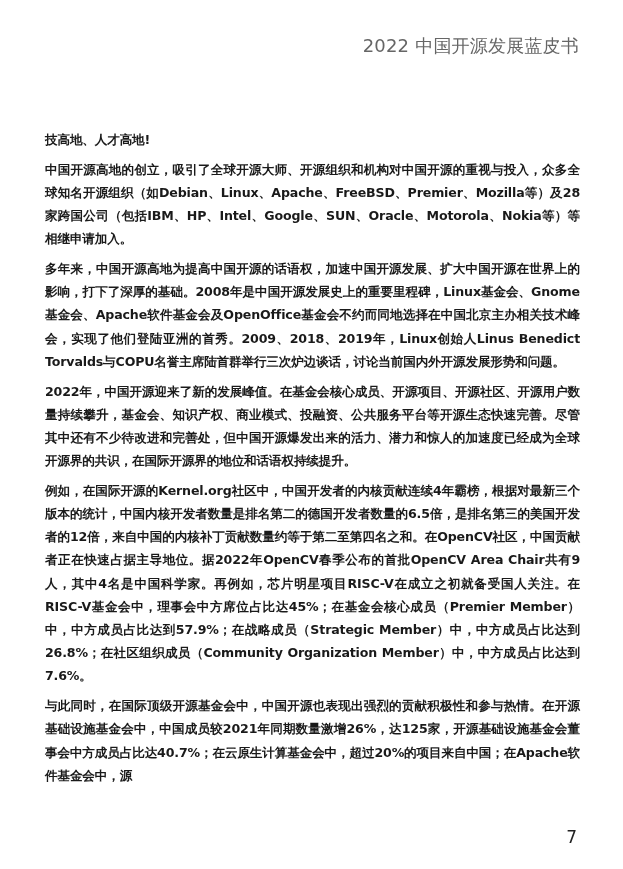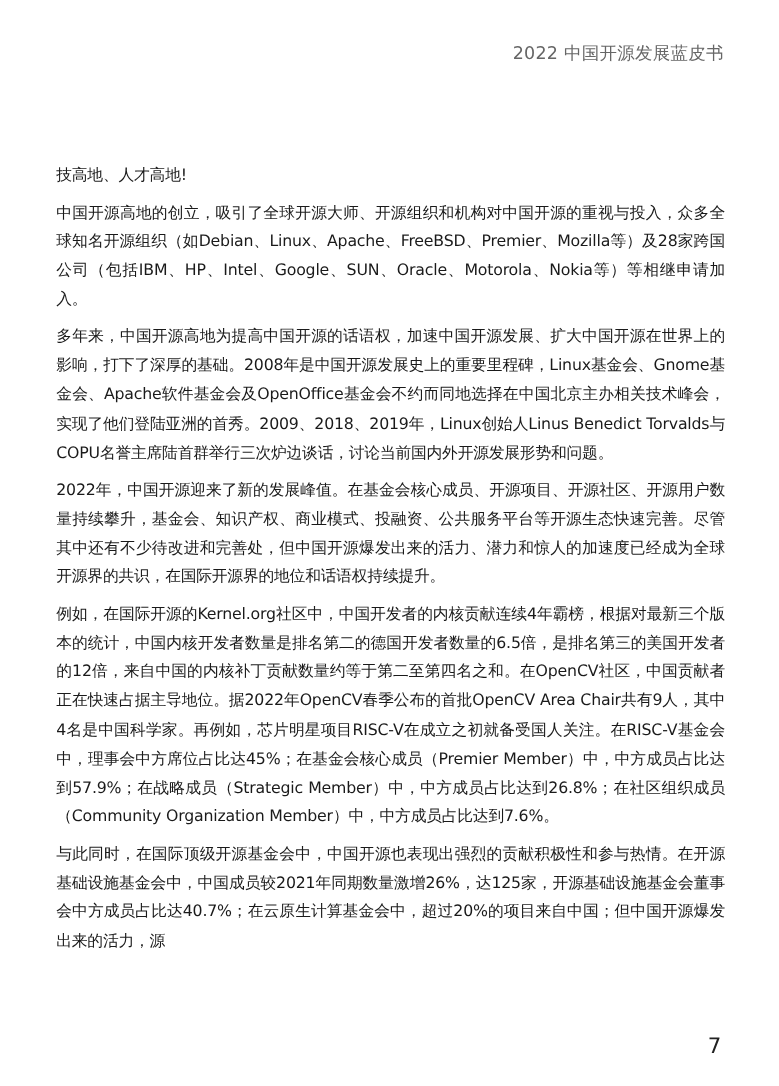--- a/index.html
+++ b/index.html
@@ -1,29 +1,29 @@
 <!DOCTYPE html>
 <html><head>
 <meta charset="utf-8">
 <style>
   html, body { margin: 0; padding: 0; background: #ffffff; }
   body { width: 623px; height: 869px; position: relative; overflow: hidden;
          font-family: "DejaVu Sans", "Liberation Sans", sans-serif; color: #1a1a1a; }
-  .header { position: absolute; top: 34px; right: 44px; font-size: 14px; color: #666666; letter-spacing: 0.2px; }
+  .header { position: absolute; top: 34px; right: 44px; font-size: 18px; color: #666666; letter-spacing: 0.2px; }
   .content { position: absolute; top: 128px; left: 45px; width: 535px; }
-  .para { font-size: 12.6px; line-height: 23.2px; margin: 0 0 6.5px 0; text-align: justify; text-align-last: left; letter-spacing: -0.15px; }
+  .para { font-size: 12.6px; line-height: 23.2px; margin: 0 0 6.5px 0; text-align: justify; text-align-last: left; letter-spacing: -0.15px; font-weight: bold; }
   .page-number { position: absolute; top: 827px; right: 46px; font-size: 17px; color: #222222; }
 </style>
 </head>
 <body>
 
 <div class="header">2022 中国开源发展蓝皮书</div>
 
 <div class="content">
   <p class="para">技高地、人才高地!</p>
   <p class="para">中国开源高地的创立，吸引了全球开源大师、开源组织和机构对中国开源的重视与投入，众多全球知名开源组织（如Debian、Linux、Apache、FreeBSD、Premier、Mozilla等）及28家跨国公司（包括IBM、HP、Intel、Google、SUN、Oracle、Motorola、Nokia等）等相继申请加入。</p>
   <p class="para">多年来，中国开源高地为提高中国开源的话语权，加速中国开源发展、扩大中国开源在世界上的影响，打下了深厚的基础。2008年是中国开源发展史上的重要里程碑，Linux基金会、Gnome基金会、Apache软件基金会及OpenOffice基金会不约而同地选择在中国北京主办相关技术峰会，实现了他们登陆亚洲的首秀。2009、2018、2019年，Linux创始人Linus Benedict Torvalds与COPU名誉主席陆首群举行三次炉边谈话，讨论当前国内外开源发展形势和问题。</p>
   <p class="para">2022年，中国开源迎来了新的发展峰值。在基金会核心成员、开源项目、开源社区、开源用户数量持续攀升，基金会、知识产权、商业模式、投融资、公共服务平台等开源生态快速完善。尽管其中还有不少待改进和完善处，但中国开源爆发出来的活力、潜力和惊人的加速度已经成为全球开源界的共识，在国际开源界的地位和话语权持续提升。</p>
   <p class="para">例如，在国际开源的Kernel.org社区中，中国开发者的内核贡献连续4年霸榜，根据对最新三个版本的统计，中国内核开发者数量是排名第二的德国开发者数量的6.5倍，是排名第三的美国开发者的12倍，来自中国的内核补丁贡献数量约等于第二至第四名之和。在OpenCV社区，中国贡献者正在快速占据主导地位。据2022年OpenCV春季公布的首批OpenCV Area Chair共有9人，其中4名是中国科学家。再例如，芯片明星项目RISC-V在成立之初就备受国人关注。在RISC-V基金会中，理事会中方席位占比达45%；在基金会核心成员（Premier Member）中，中方成员占比达到57.9%；在战略成员（Strategic Member）中，中方成员占比达到26.8%；在社区组织成员（Community Organization Member）中，中方成员占比达到7.6%。</p>
-  <p class="para">与此同时，在国际顶级开源基金会中，中国开源也表现出强烈的贡献积极性和参与热情。在开源基础设施基金会中，中国成员较2021年同期数量激增26%，达125家，开源基础设施基金会董事会中方成员占比达40.7%；在云原生计算基金会中，超过20%的项目来自中国；但中国开源爆发出来的活力，源</p>
+  <p class="para">与此同时，在国际顶级开源基金会中，中国开源也表现出强烈的贡献积极性和参与热情。在开源基础设施基金会中，中国成员较2021年同期数量激增26%，达125家，开源基础设施基金会董事会中方成员占比达40.7%；在云原生计算基金会中，超过20%的项目来自中国；在Apache软件基金会中，源</p>
 </div>
 
 <div class="page-number">7</div>
 
 </body></html>

